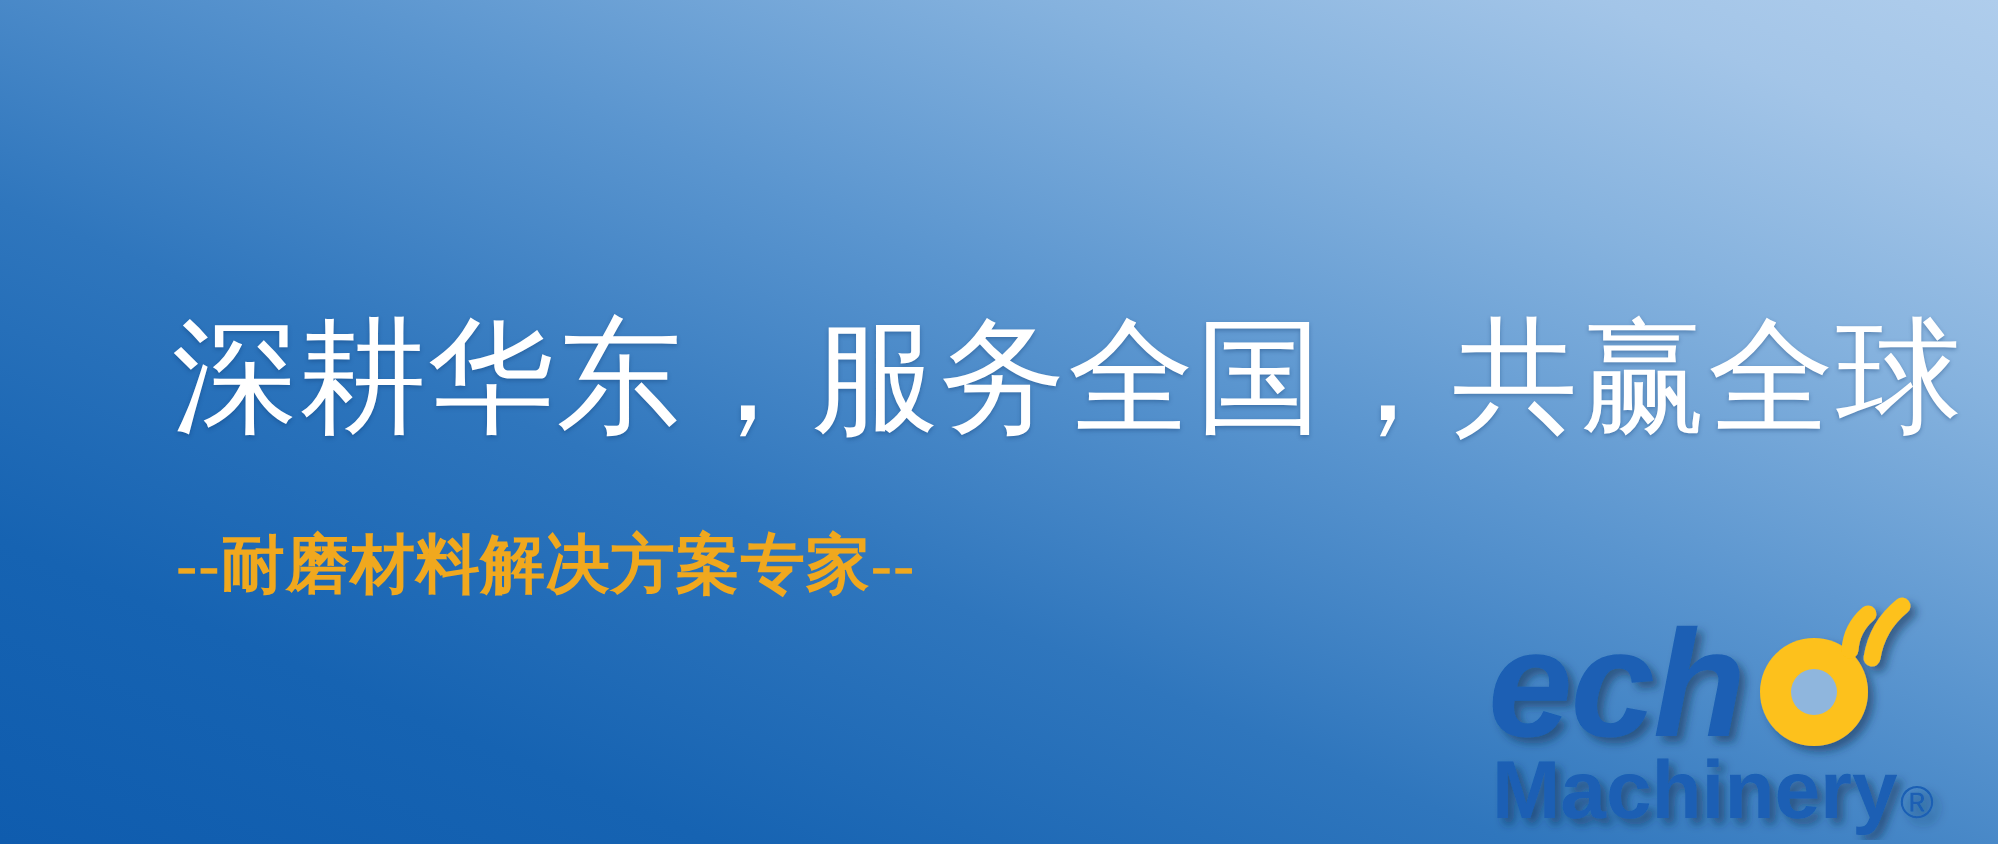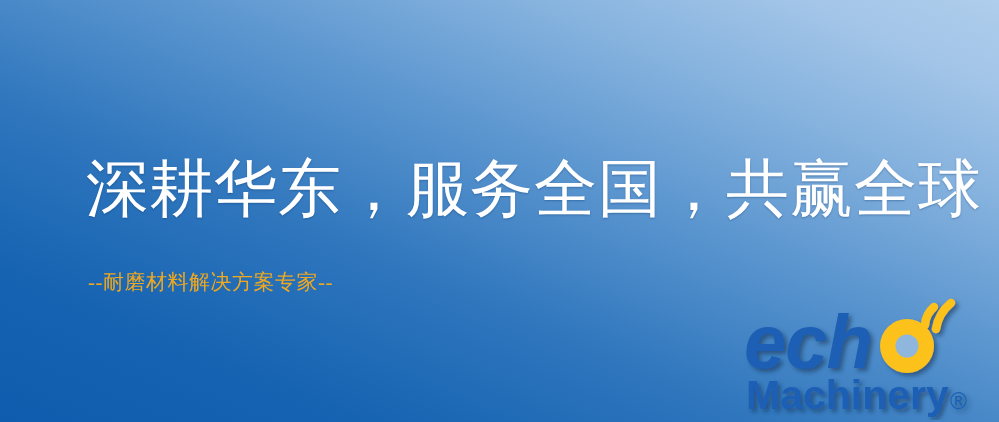--- a/index.html
+++ b/index.html
@@ -38,25 +38,26 @@
     white-space: nowrap;
     text-shadow: 0 1px 2px rgba(8, 50, 100, 0.35);
   }
 
   
   #subtitle {
     position: absolute;
     left: 88px;
     top: 266px;
     font-family: "Liberation Serif", "DejaVu Serif", serif;
-    font-size: 21px;
+    font-size: 32px;
     line-height: 32px;
     color: #f0a81e;
     letter-spacing: 0.5px;
     white-space: nowrap;
+    font-weight: bold;
   }
 
   
   #logo {
     position: absolute;
     left: 744px;
     top: 296px;
     width: 250px;
     height: 124px;
   }

